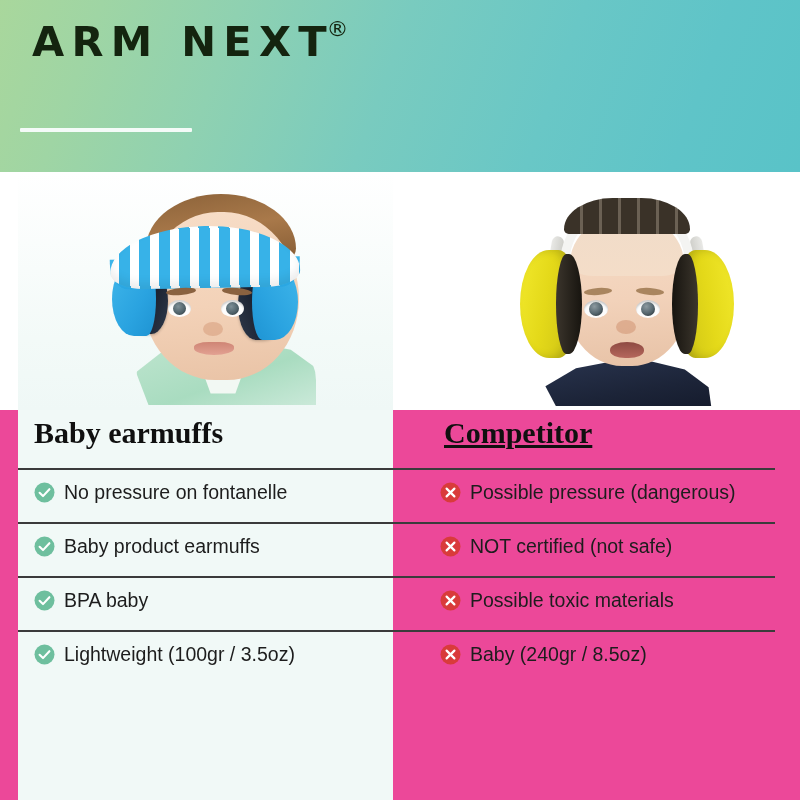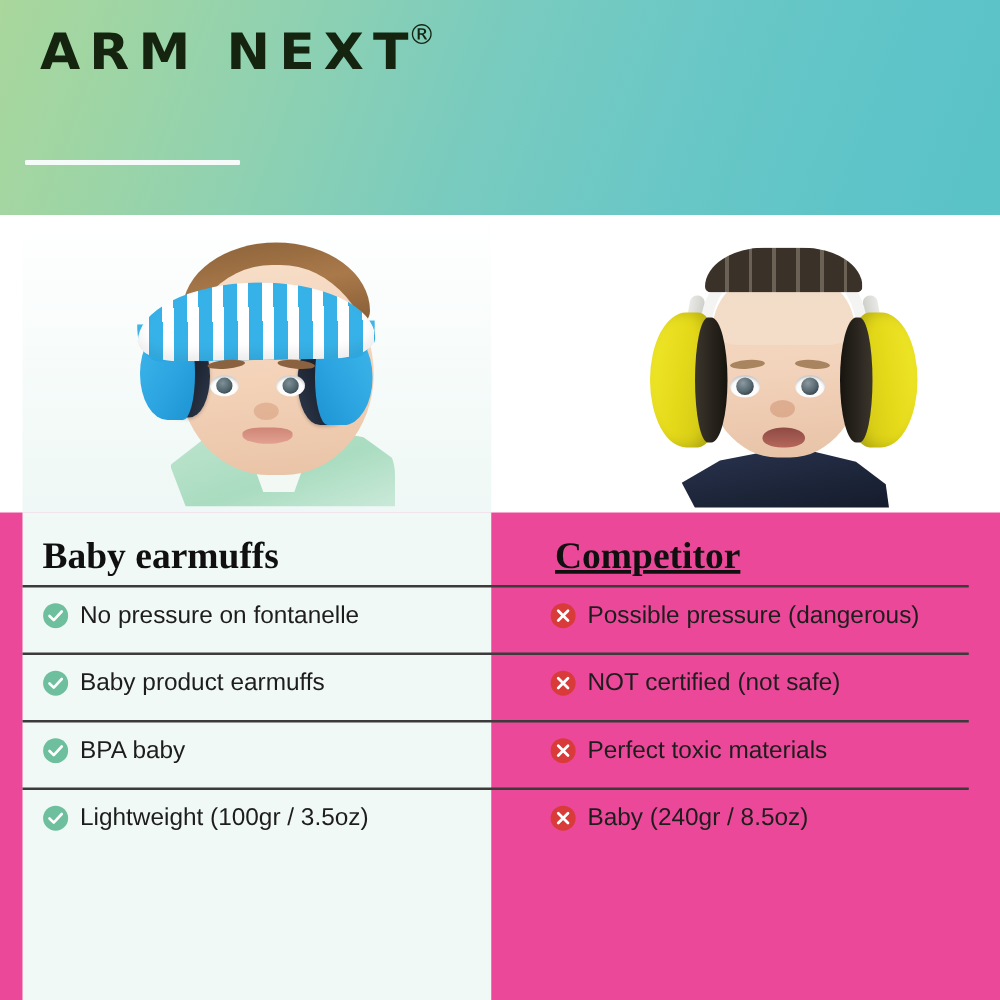--- a/index.html
+++ b/index.html
@@ -280,21 +280,21 @@
   }
   .table .tintcol2 {
     position: absolute;
     left: 18px; top: 0;
     width: 375px; height: 390px;
     background: #f1f9f7;
   }
 
   .headrow {
     position: absolute;
-    left: 0; top: 12px;
+    left: 0; top: 0;
     width: 736px;
     height: 58px;
   }
   .colhead {
     position: absolute;
     top: 6px;
     font-family: "Liberation Serif", "DejaVu Serif", serif;
     font-weight: 700;
     font-size: 30px;
     color: #101010;
@@ -468,21 +468,21 @@
             </span>
           <span>BPA baby</span>
         </div>
         <div class="cell right">
           <span class="icon">
               <svg width="21" height="21" viewBox="0 0 21 21">
                 <circle cx="10.5" cy="10.5" r="10" fill="#d93b3b"></circle>
                 <path d="M6.6 6.6 L14.4 14.4 M14.4 6.6 L6.6 14.4" stroke="#ffffff" stroke-width="2.2" stroke-linecap="round"></path>
               </svg>
             </span>
-          <span>Perfect toxic materials</span>
+          <span>Possible toxic materials</span>
         </div>
       </div>
 
 
 
       <div class="row">
         <div class="divider"></div>
         <div class="cell left">
           <span class="icon">
               <svg width="21" height="21" viewBox="0 0 21 21">

